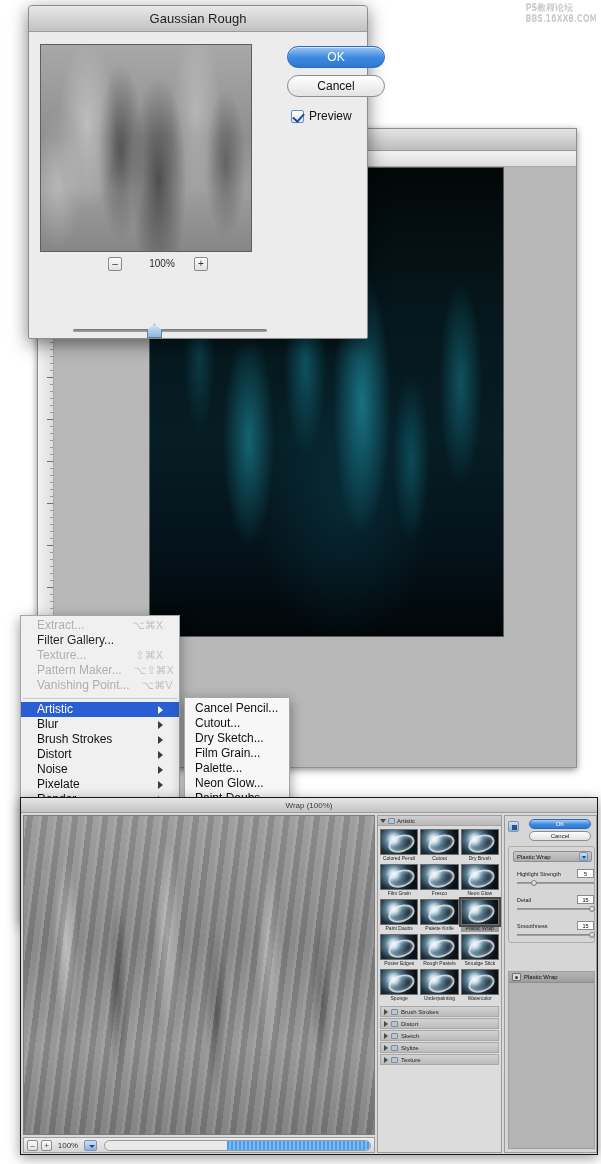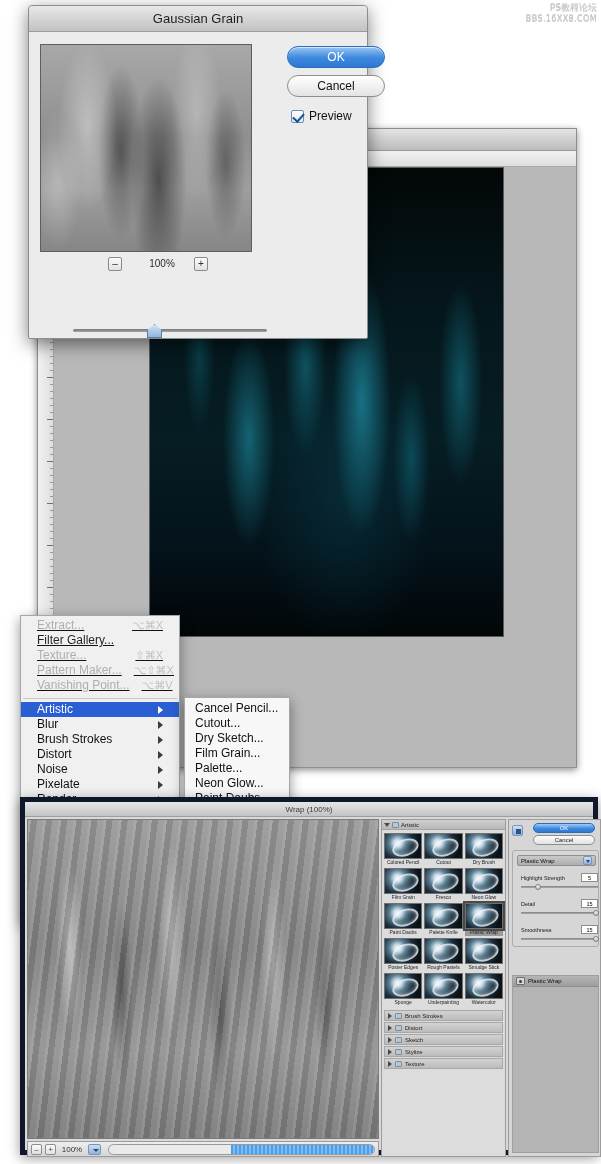--- a/index.html
+++ b/index.html
@@ -168,21 +168,21 @@
   }
   #preview-label{ font-size:12px; color:#111; }
 
   
   #filter-menu{
     left:20px; top:615px; width:160px;
     background:#f0f0f0; border:1px solid #a6a6a6;
     box-shadow:0 4px 12px rgba(0,0,0,.42);
     padding:2px 0 3px 0;
   }
-  #filter-menu-top{ padding-bottom:2px;text-decoration:underline; }
+  #filter-menu-top{ padding-bottom:2px; }
   .mi{
     position:relative; height:15px; line-height:15px;
     padding:0 16px 0 16px; font-size:12px; color:#111;
     white-space:nowrap; cursor:default;
     display:flex; align-items:center;
   }
   .mi .mlabel{ flex:1; }
   .mi .shortcut{ font-size:11px; color:#777; margin-left:12px; }
   .mi.disabled{ color:#a9a9a9; }
   .mi.disabled .shortcut{ color:#bdbdbd; }
@@ -203,21 +203,21 @@
     left:184px; top:697px; width:106px;
     background:#f7f7f7; border:1px solid #a6a6a6;
     box-shadow:0 4px 12px rgba(0,0,0,.42);
     padding:3px 0 4px 0;
   }
   #artistic-submenu .mi{ height:15px; line-height:15px; padding:0 8px 0 10px; }
 
   
   #gallery{
     left:20px; top:797px; width:578px; height:358px;
-    background:#d9d9d9; border:5px solid #0f172a;
+    background:#d9d9d9; border:1px solid #0f172a;
     box-shadow:0 3px 12px rgba(0,0,0,.40);
   }
   #gallery-titlebar{
     left:0; top:0; width:100%; height:15px;
     background:linear-gradient(#e6e6e6,#c4c4c4);
     border-bottom:1px solid #9d9d9d;
     display:flex; align-items:center; justify-content:center;
   }
   #gallery-title{ font-size:8px; color:#3a3a3a; }
 
@@ -402,21 +402,21 @@
     border-radius:1px; position:relative;
   }
   #opt-eye::after{
     content:""; position:absolute; left:2px; top:2px; width:3px; height:3px;
     border-radius:50%; background:#3a3a3a;
   }
   #opt-layer-name{ font-size:6px; color:#0d0d0d; }
 
   
   #watermark{
-    right:4px; top:2px; text-align:right; line-height:11px;
+    right:4px; top:2px; text-align:left; line-height:11px;
     color:#c9c9c9; font-size:9px;
     font-family:"DejaVu Sans", sans-serif;
     text-shadow:0 1px 0 rgba(0,0,0,.25);
   }
   #watermark .l2{ font-size:8px; letter-spacing:.4px; }
 </style>
 </head>
 <body>
 
 <div class="abs" id="doc-window">
@@ -565,21 +565,21 @@
       <div class="tick" style="top: 588px;"></div>
       <div class="tickminor" style="top: 595px;"></div>
     </div>
   <div class="abs" id="doc-canvas-area">
     <div class="abs" id="doc-image"></div>
   </div>
 </div>
 
 <div class="abs" id="gblur">
   <div class="abs" id="gblur-titlebar">
-    <span id="gblur-title">Gaussian Grain</span>
+    <span id="gblur-title">Gaussian Rough</span>
   </div>
 
   <div class="abs" id="gblur-preview"></div>
 
   <div class="abs" id="zoom-row">
     <div class="zoombtn" id="zoom-minus">–</div>
     <div id="zoom-label">100%</div>
     <div class="zoombtn" id="zoom-plus">+</div>
   </div>
 

